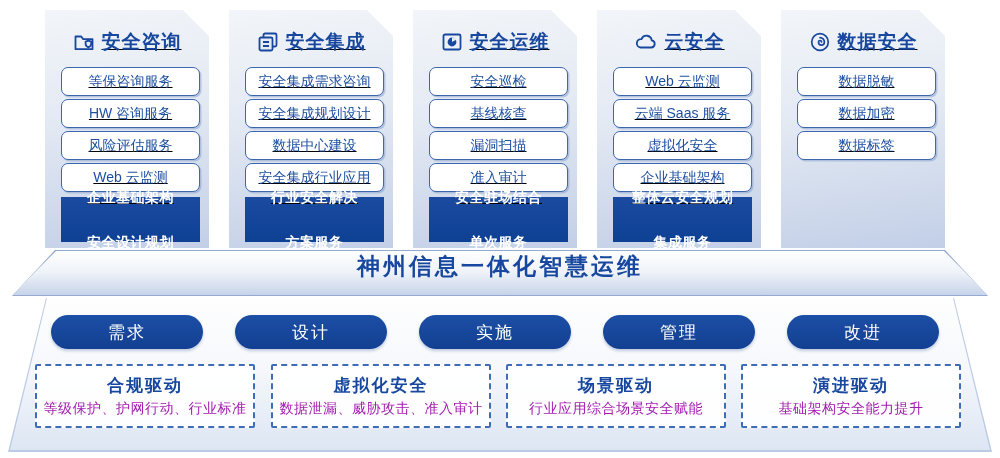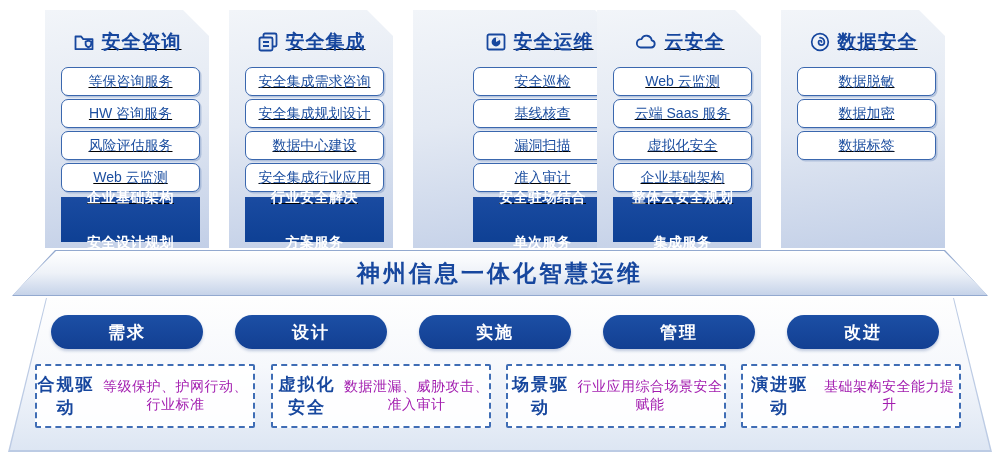--- a/index.html
+++ b/index.html
@@ -35,47 +35,47 @@
   
   .banner-outer{
     position:absolute;top:250px;left:0;width:1000px;height:46px;
     clip-path:polygon(55px 0, calc(100% - 55px) 0, calc(100% - 12px) 100%, 12px 100%);
     background:#93a9cf;
   }
   .banner-inner{
     position:absolute;inset:1px 2px 1px 2px;
     clip-path:polygon(54px 0, calc(100% - 54px) 0, calc(100% - 10px) 100%, 10px 100%);
     background:linear-gradient(180deg,#ffffff 0%,#eef2f8 50%,#c6d3e9 100%);
-    display:flex;align-items:center;justify-content:center;
+    display:flex;align-items:flex-start;justify-content:center;
   }
   .banner-title{font-size:23px;font-weight:bold;color:#17479e;letter-spacing:3px;}
   
   .platform-outer{
     position:absolute;top:298px;left:0;width:1000px;height:154px;
     clip-path:polygon(46px 0, calc(100% - 46px) 0, calc(100% - 8px) 100%, 8px 100%);
     background:#bccbe4;
   }
   .platform-inner{
     position:absolute;inset:0 1px 2px 1px;
     clip-path:polygon(46px 0, calc(100% - 46px) 0, calc(100% - 9px) 100%, 9px 100%);
     background:linear-gradient(180deg,#fefefe 0%,#f6f8fc 45%,#dde6f3 100%);
   }
   
   .pill{
     position:absolute;top:315px;width:152px;height:34px;border-radius:17px;
     background:linear-gradient(180deg,#1c4fa5,#123f92);
-    color:#ffffff;font-weight:bold;font-size:17px;letter-spacing:2px;
+    color:#ffffff;font-weight:normal;font-size:17px;letter-spacing:2px;
     display:flex;align-items:center;justify-content:center;
     box-shadow:0 2px 3px rgba(20,60,130,0.25);
   }
   
   .driver{
     position:absolute;top:364px;width:220px;height:64px;box-sizing:border-box;
     border:2px dashed #3f6db5;border-radius:2px;background:rgba(255,255,255,0.92);
-    display:flex;flex-direction:row;align-items:center;justify-content:center;gap:3px;text-align:center;
+    display:flex;flex-direction:column;align-items:center;justify-content:center;gap:3px;text-align:center;
   }
   .driver-title{font-size:17px;font-weight:bold;color:#17479e;letter-spacing:2px;}
   .driver-desc{font-size:14px;color:#a21caf;letter-spacing:0.5px;}
 </style>
 </head>
 <body>
 
 <div class="stage">
 
   <div class="card" style="left:45px;">
@@ -116,21 +116,21 @@
       <div class="item">安全集成规划设计</div>
       <div class="item">数据中心建设</div>
       <div class="item">安全集成行业应用</div>
     </div>
     <div class="card-footer">
       <span>行业安全解决</span>
       <span>方案服务</span>
     </div>
   </div>
 
-  <div class="card" style="left:413px;padding-left:44px;">
+  <div class="card" style="left:413px;">
     <div class="card-header">
       <span>
         <svg width="22" height="22" viewBox="0 0 22 22" fill="none" stroke="#17479e" stroke-width="1.8" stroke-linejoin="round">
           <rect x="2.5" y="3.5" width="17" height="15" rx="1.5"></rect>
           <circle cx="11" cy="11" r="4.4" fill="#17479e" stroke="none"></circle>
           <path d="M11 11 L11 6.2 A4.8 4.8 0 0 1 15.2 8.7 Z" fill="#e6ebf4" stroke="none"></path>
         </svg>
       </span>
       <span>安全运维</span>
     </div>

